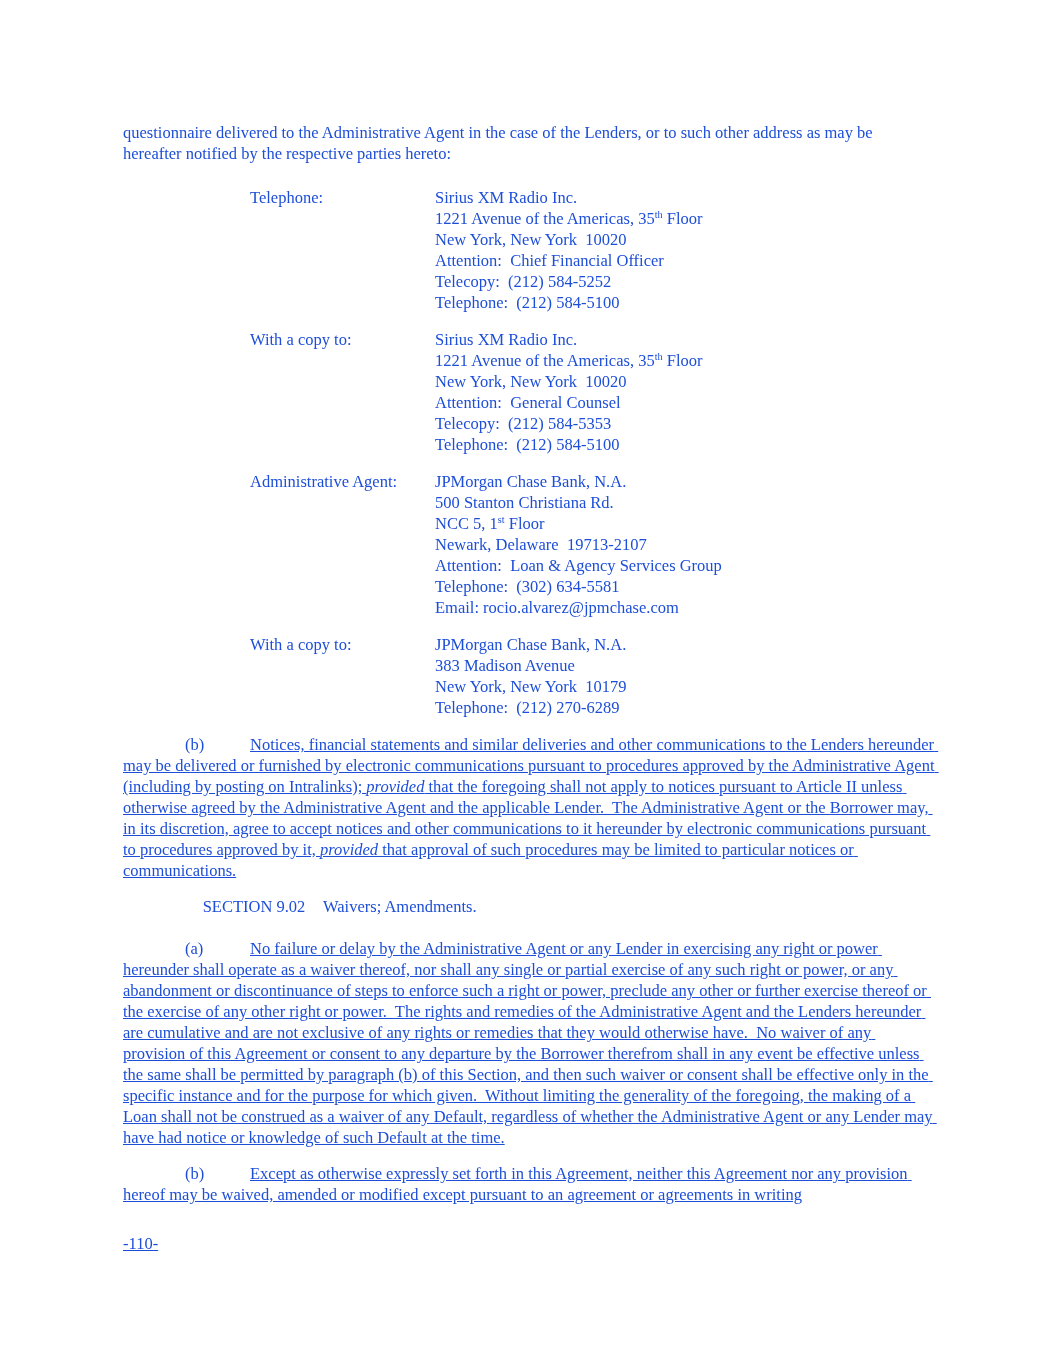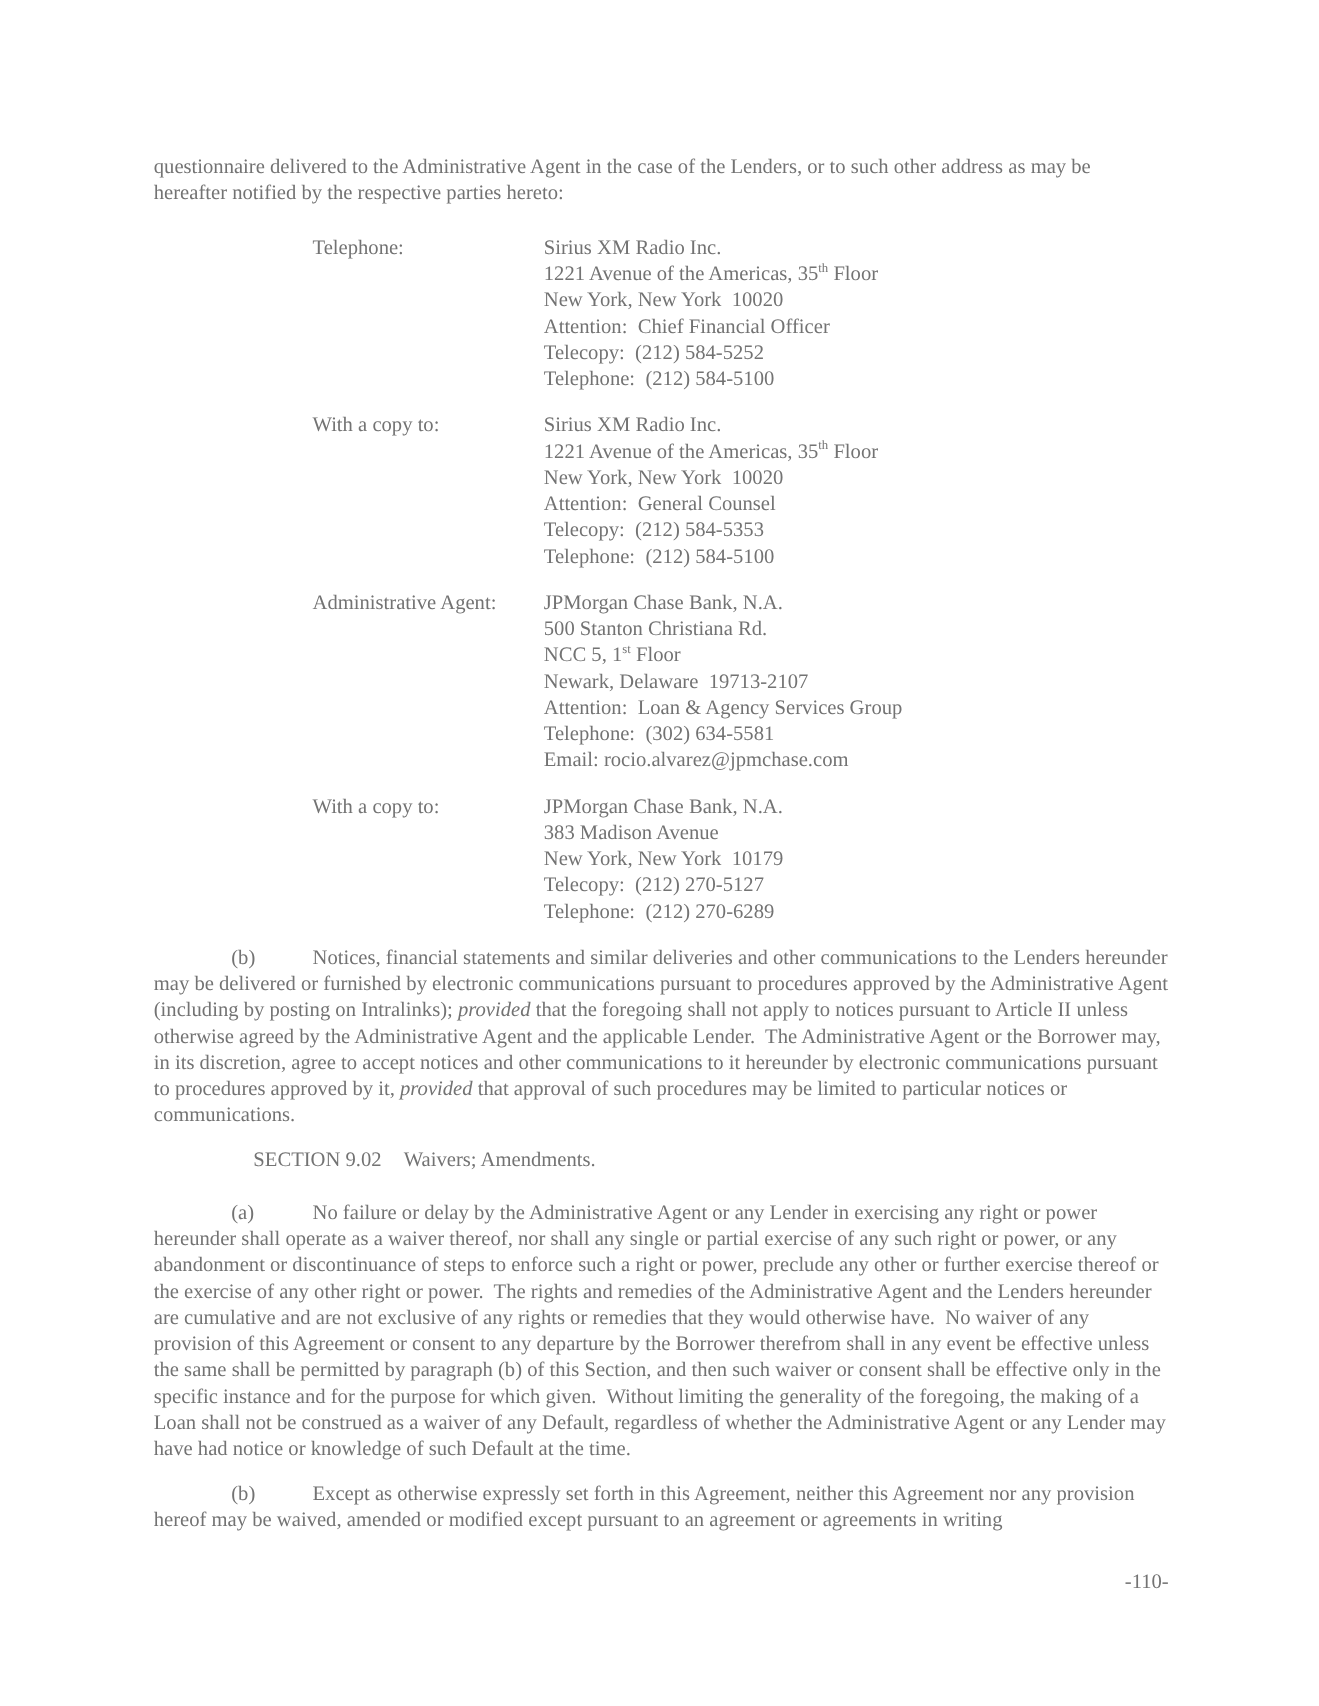--- a/index.html
+++ b/index.html
@@ -2,47 +2,47 @@
 <html><head>
 <meta charset="utf-8">
 <style>
   html, body { margin: 0; padding: 0; background: #e8e8e8; }
   .page {
     position: relative;
     width: 1055px;
     height: 1365px;
     margin: 0 auto;
     background: #ffffff;
-    color: #737373;
+    color: #1d4ed8;
     font-family: "Liberation Serif", "DejaVu Serif", serif;
     font-size: 16.5px;
     line-height: 21px;
     box-sizing: border-box;
     padding: 122px 120px 0 123px;
     overflow: hidden;
   }
   p { margin: 0; padding: 0; }
   .intro { margin-bottom: 23px; white-space: pre-wrap; }
 
   .contact { display: flex; margin-left: 127px; margin-bottom: 16px; }
   .contact-label { width: 185px; flex: 0 0 185px; white-space: pre-wrap; }
   .contact-lines { flex: 1; }
   .cline { white-space: pre-wrap; font-family: Liberation Serif, serif; }
 
   .body-para { text-indent: 62px; margin-bottom: 15px; }
   .plabel { display: inline-block; width: 65px; text-indent: 0; }
-  .ptext { white-space: pre-wrap; }
+  .ptext { white-space: pre-wrap; text-decoration: underline; }
 
   .section-heading { text-indent: 62px; margin-bottom: 21px; }
   .section-number { display: inline-block; width: 138px; text-indent: 0; text-align: center; }
   .section-title { }
 
   sup { font-size: 0.62em; line-height: 0; vertical-align: super; }
 
-  .footer { text-align: right; margin-top: 28px; }
+  .footer { text-align: left; margin-top: 28px; text-decoration: underline; }
 </style>
 </head>
 <body>
 
 <div class="page">
 
   <p class="intro">questionnaire delivered to the Administrative Agent in the case of the Lenders, or to such other address as may be hereafter notified by the respective parties hereto:</p>
 
   <div class="contact">
     <div class="contact-label">Telephone:</div>
@@ -80,21 +80,20 @@
       <div class="cline">Email: rocio.alvarez@jpmchase.com</div>
     </div>
   </div>
 
   <div class="contact">
     <div class="contact-label">With a copy to:</div>
     <div class="contact-lines">
       <div class="cline">JPMorgan Chase Bank, N.A.</div>
       <div class="cline">383 Madison Avenue</div>
       <div class="cline">New York, New York  10179</div>
-      <div class="cline">Telecopy:  (212) 270-5127</div>
       <div class="cline">Telephone:  (212) 270-6289</div>
     </div>
   </div>
 
   <p class="body-para"><span class="plabel">(b)</span><span class="ptext">Notices, financial statements and similar deliveries and other communications to the Lenders hereunder may be delivered or furnished by electronic communications pursuant to procedures approved by the Administrative Agent (including by posting on Intralinks); <i>provided</i> that the foregoing shall not apply to notices pursuant to Article II unless otherwise agreed by the Administrative Agent and the applicable Lender.  The Administrative Agent or the Borrower may, in its discretion, agree to accept notices and other communications to it hereunder by electronic communications pursuant to procedures approved by it, <i>provided</i> that approval of such procedures may be limited to particular notices or communications.</span></p>
 
   <p class="section-heading"><span class="section-number">SECTION 9.02</span><span class="section-title">Waivers; Amendments</span><span>.</span></p>
 
   <p class="body-para"><span class="plabel">(a)</span><span class="ptext">No failure or delay by the Administrative Agent or any Lender in exercising any right or power hereunder shall operate as a waiver thereof, nor shall any single or partial exercise of any such right or power, or any abandonment or discontinuance of steps to enforce such a right or power, preclude any other or further exercise thereof or the exercise of any other right or power.  The rights and remedies of the Administrative Agent and the Lenders hereunder are cumulative and are not exclusive of any rights or remedies that they would otherwise have.  No waiver of any provision of this Agreement or consent to any departure by the Borrower therefrom shall in any event be effective unless the same shall be permitted by paragraph (b) of this Section, and then such waiver or consent shall be effective only in the specific instance and for the purpose for which given.  Without limiting the generality of the foregoing, the making of a Loan shall not be construed as a waiver of any Default, regardless of whether the Administrative Agent or any Lender may have had notice or knowledge of such Default at the time.</span></p>
 

